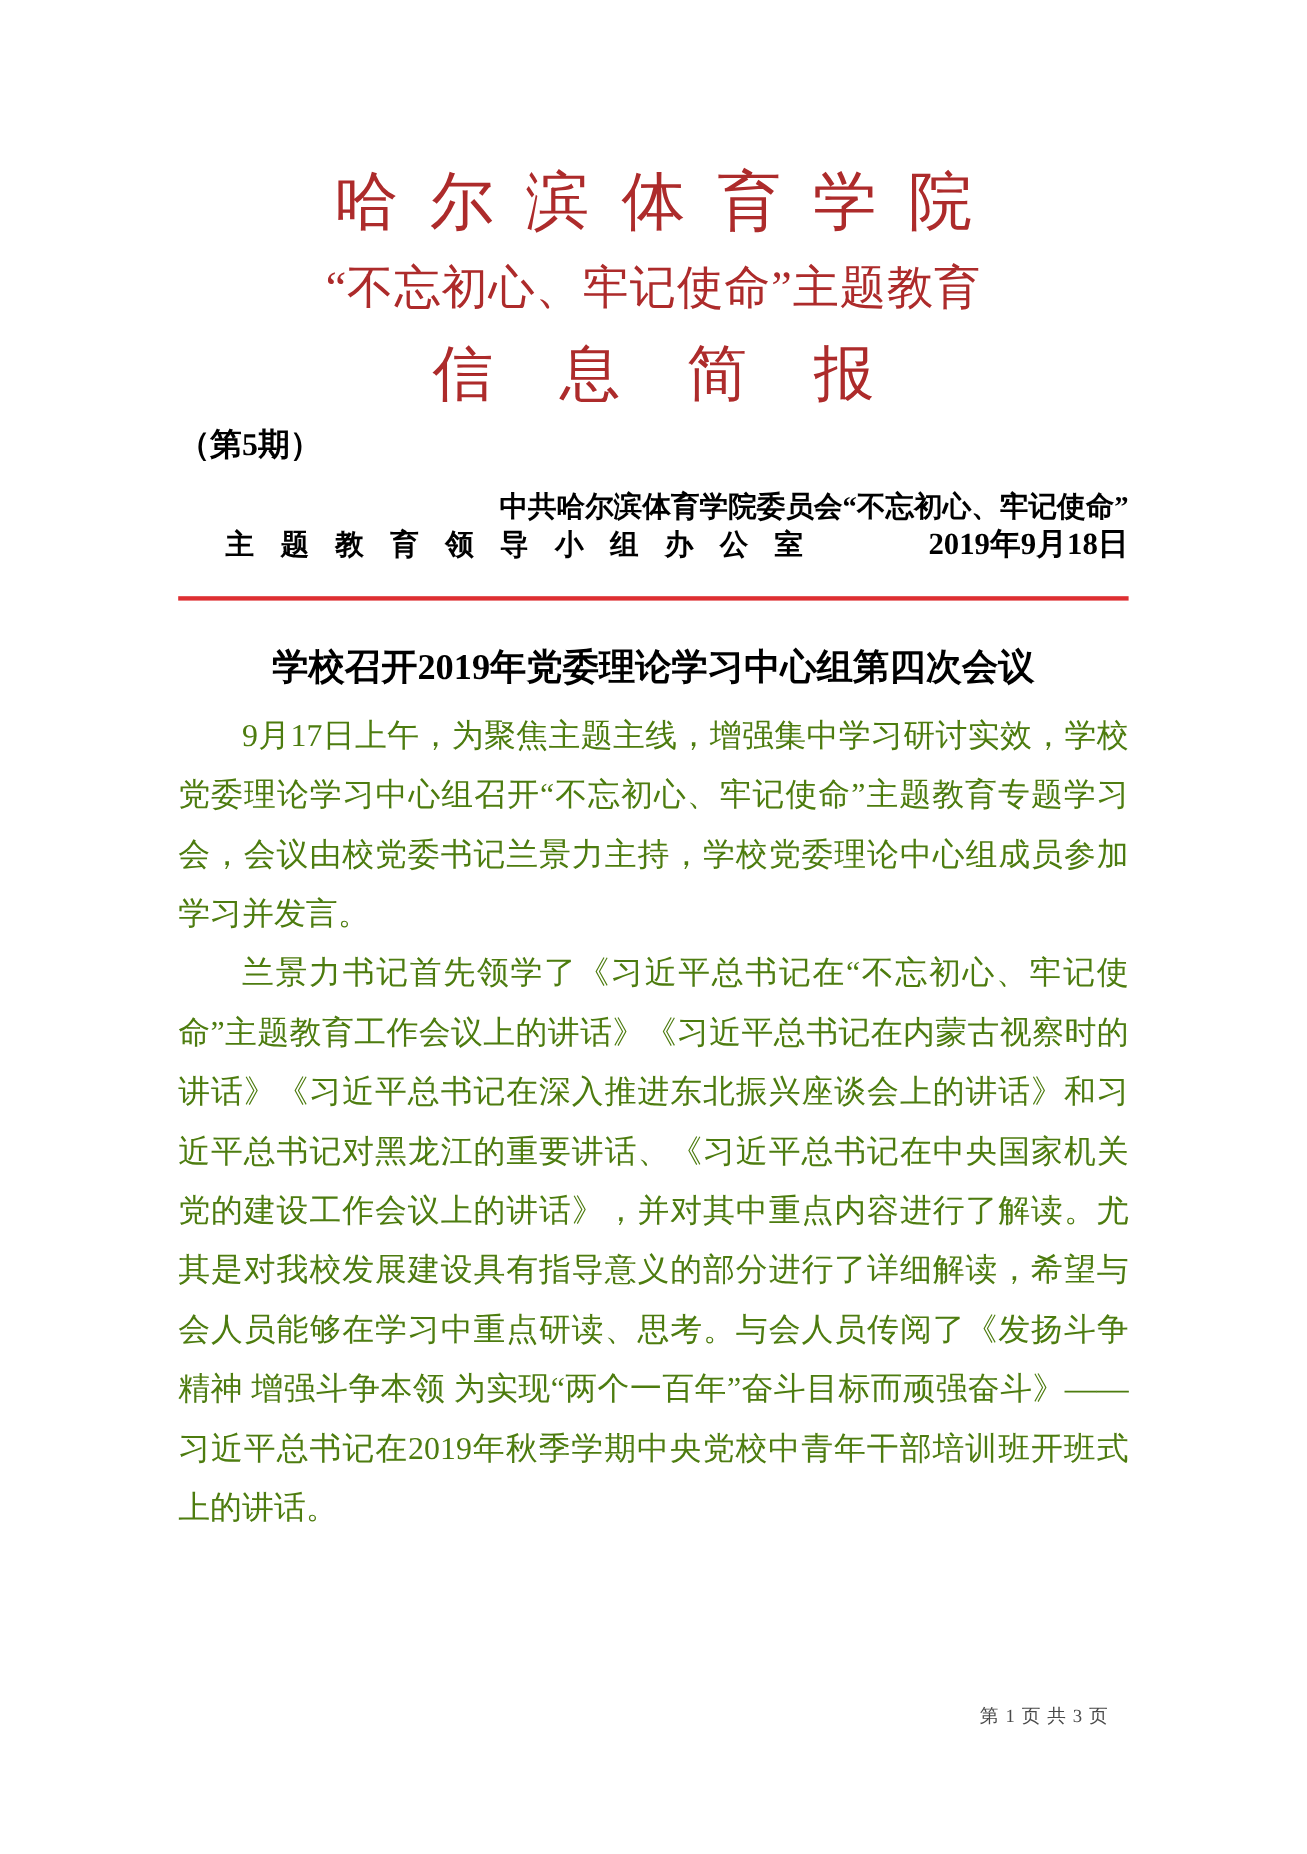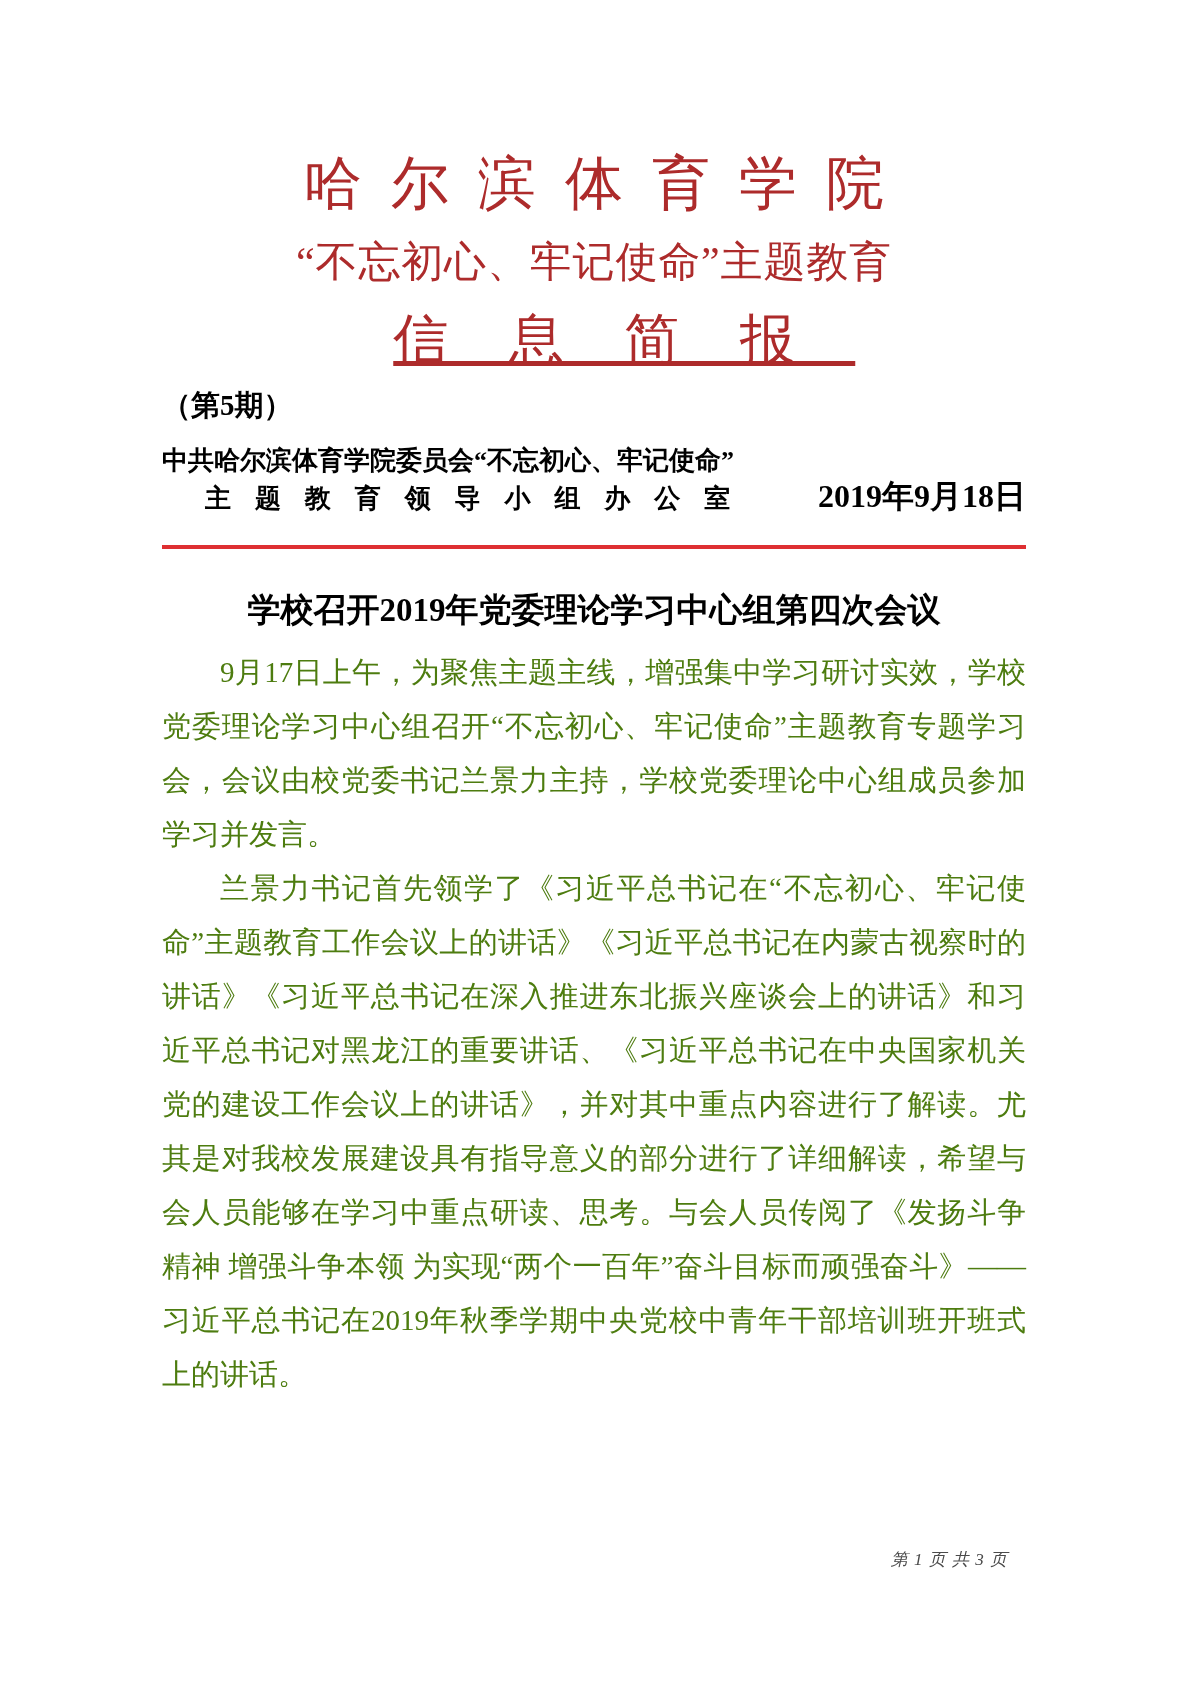--- a/index.html
+++ b/index.html
@@ -37,37 +37,38 @@
     font-size: 29px;
     line-height: 36px;
     margin-top: 8px;
   }
   
   .org-block { margin-top: 22px; color: #000; }
   .org-line1 {
     font-size: 26px;
     font-weight: bold;
     line-height: 32px;
+    text-align: right;
   }
   .org-row {
     display: flex;
     justify-content: space-between;
     align-items: baseline;
     line-height: 32px;
     margin-top: 3px;
     margin-left: 43px;
   }
   .org-line2 {
     font-size: 26px;
     font-weight: bold;
     letter-spacing: 0.92em;
     white-space: nowrap;
   }
   .org-date {
-    font-size: 32px;
+    font-size: 28px;
     font-weight: bold;
     white-space: nowrap;
   }
   .red-rule {
     height: 4px;
     margin-top: 30px;
     width: 100%;
   }
   
   .article-heading {
@@ -90,33 +91,32 @@
   }
   
   .page-footer {
     position: absolute;
     top: 1548px;
     right: 180px;
     font-size: 17px;
     letter-spacing: 1px;
     color: #4a4a4a;
     white-space: nowrap;
-    font-style: italic;
   }
 </style>
 </head>
 <body>
 
 <div class="page">
   <div class="content">
 
     <div class="masthead">
       <div class="title-line title-1" style="color: rgb(173, 43, 43);">哈尔滨体育学院</div>
       <div class="title-line title-2" style="color: rgb(173, 43, 43);">“不忘初心、牢记使命”主题教育</div>
-      <div class="title-line title-3" style="color: rgb(173, 43, 43); text-decoration: underline;">信息简报</div>
+      <div class="title-line title-3" style="color: rgb(173, 43, 43);">信息简报</div>
       <div class="issue">（第5期）</div>
     </div>
 
     <div class="org-block">
       <div class="org-line1">中共哈尔滨体育学院委员会“不忘初心、牢记使命”</div>
       <div class="org-row">
         <span class="org-line2">主题教育领导小组办公室</span>
         <span class="org-date">2019年9月18日</span>
       </div>
     </div>

